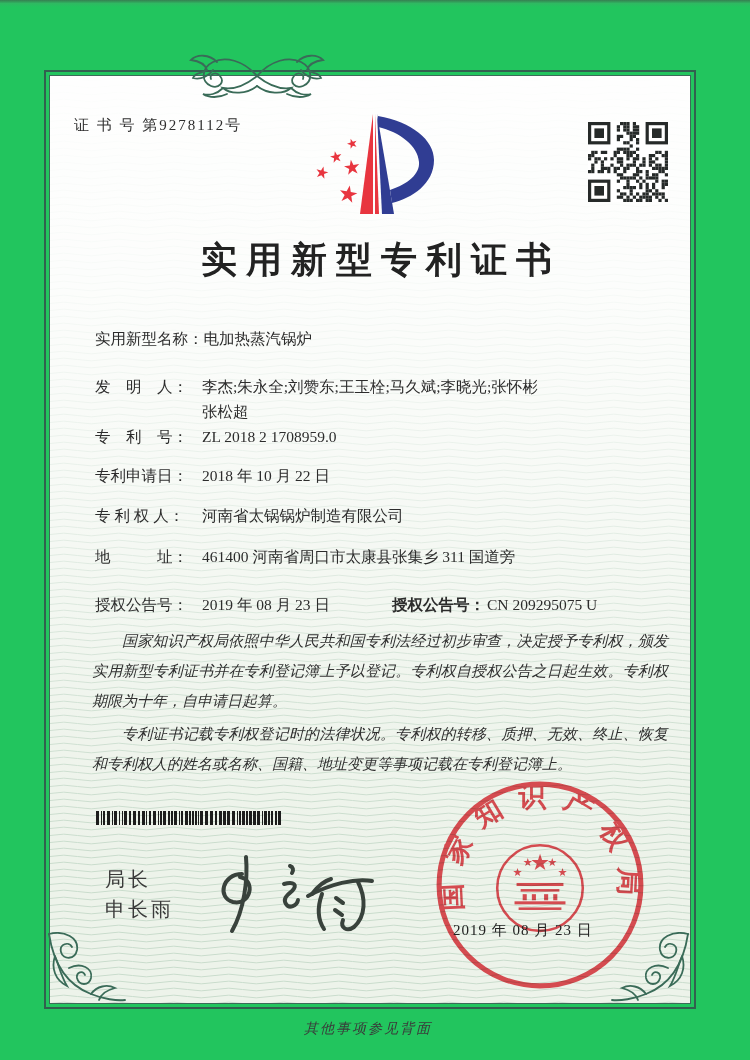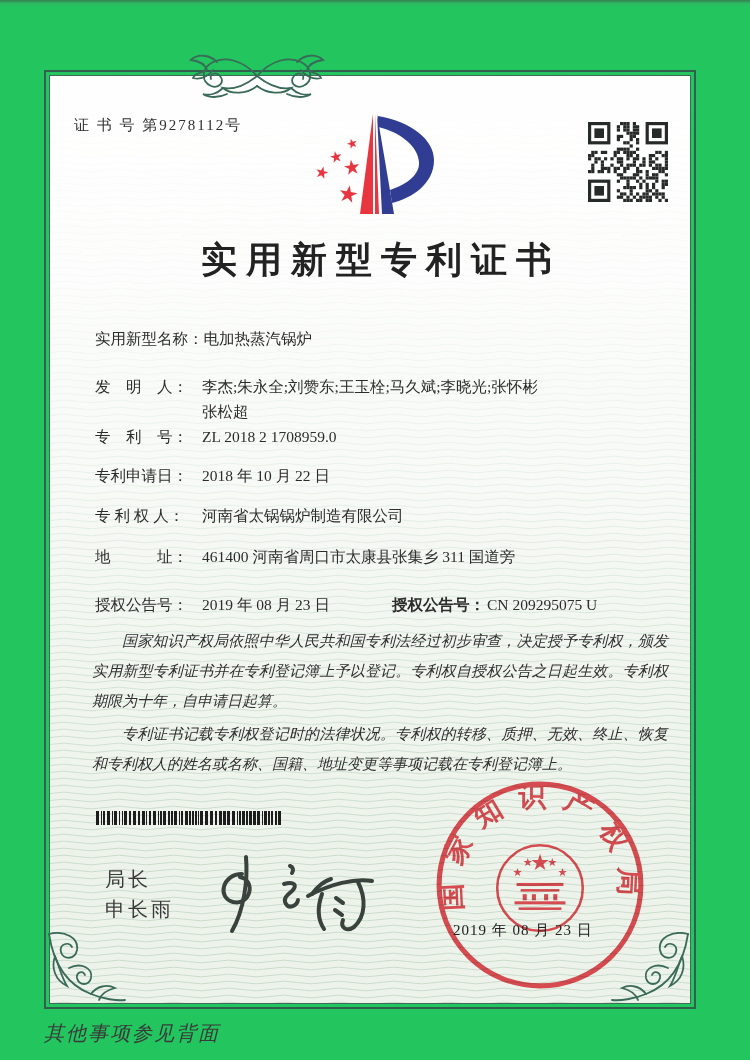--- a/index.html
+++ b/index.html
@@ -28,21 +28,21 @@
   .lbl{flex:0 0 107px;white-space:nowrap;}
   .val{white-space:pre-line;}
   .lbl2{flex:0 0 95px;white-space:nowrap;margin-left:32px;font-weight:bold;}
   .paras{left:92px;top:626px;width:576px;font-size:15px;line-height:30px;color:#2f2f2f;
     font-style:italic;text-align:justify;}
   .paras p{margin:0 0 3px 0;text-indent:2em;}
   .signer{left:105px;font-size:20px;letter-spacing:3px;color:#3a3a3a;
     font-family:"Liberation Sans","DejaVu Sans",sans-serif;}
   .seal-date{left:453px;top:921px;font-size:15px;color:#222;letter-spacing:1px;z-index:6;}
   .page-info{left:44px;top:976px;width:600px;text-align:center;font-size:13.5px;color:#333;letter-spacing:1px;}
-  .back-note{left:44px;top:1020px;width:648px;text-align:left;font-size:20px;
+  .back-note{left:44px;top:1020px;width:648px;text-align:center;font-size:14px;
     font-style:italic;color:#3a3a3a;letter-spacing:2px;}
   .seal-wrap{left:433px;top:778px;width:214px;height:214px;z-index:5;opacity:.9;
     mix-blend-mode:multiply;}
   .sig-wrap{left:190px;top:832px;width:212px;height:108px;z-index:4;}
   .barcode-wrap{left:96px;top:811px;width:186px;height:15px;}
   .qr-wrap{left:588px;top:122px;width:80px;height:80px;}
   .logo-wrap{left:300px;top:110px;width:140px;height:108px;}
   .orn-top{left:177px;top:50px;width:160px;height:52px;}
   .orn-bl{left:45px;top:932px;width:82px;height:74px;}
   .orn-br{left:610px;top:932px;width:82px;height:74px;transform:scaleX(-1);}

